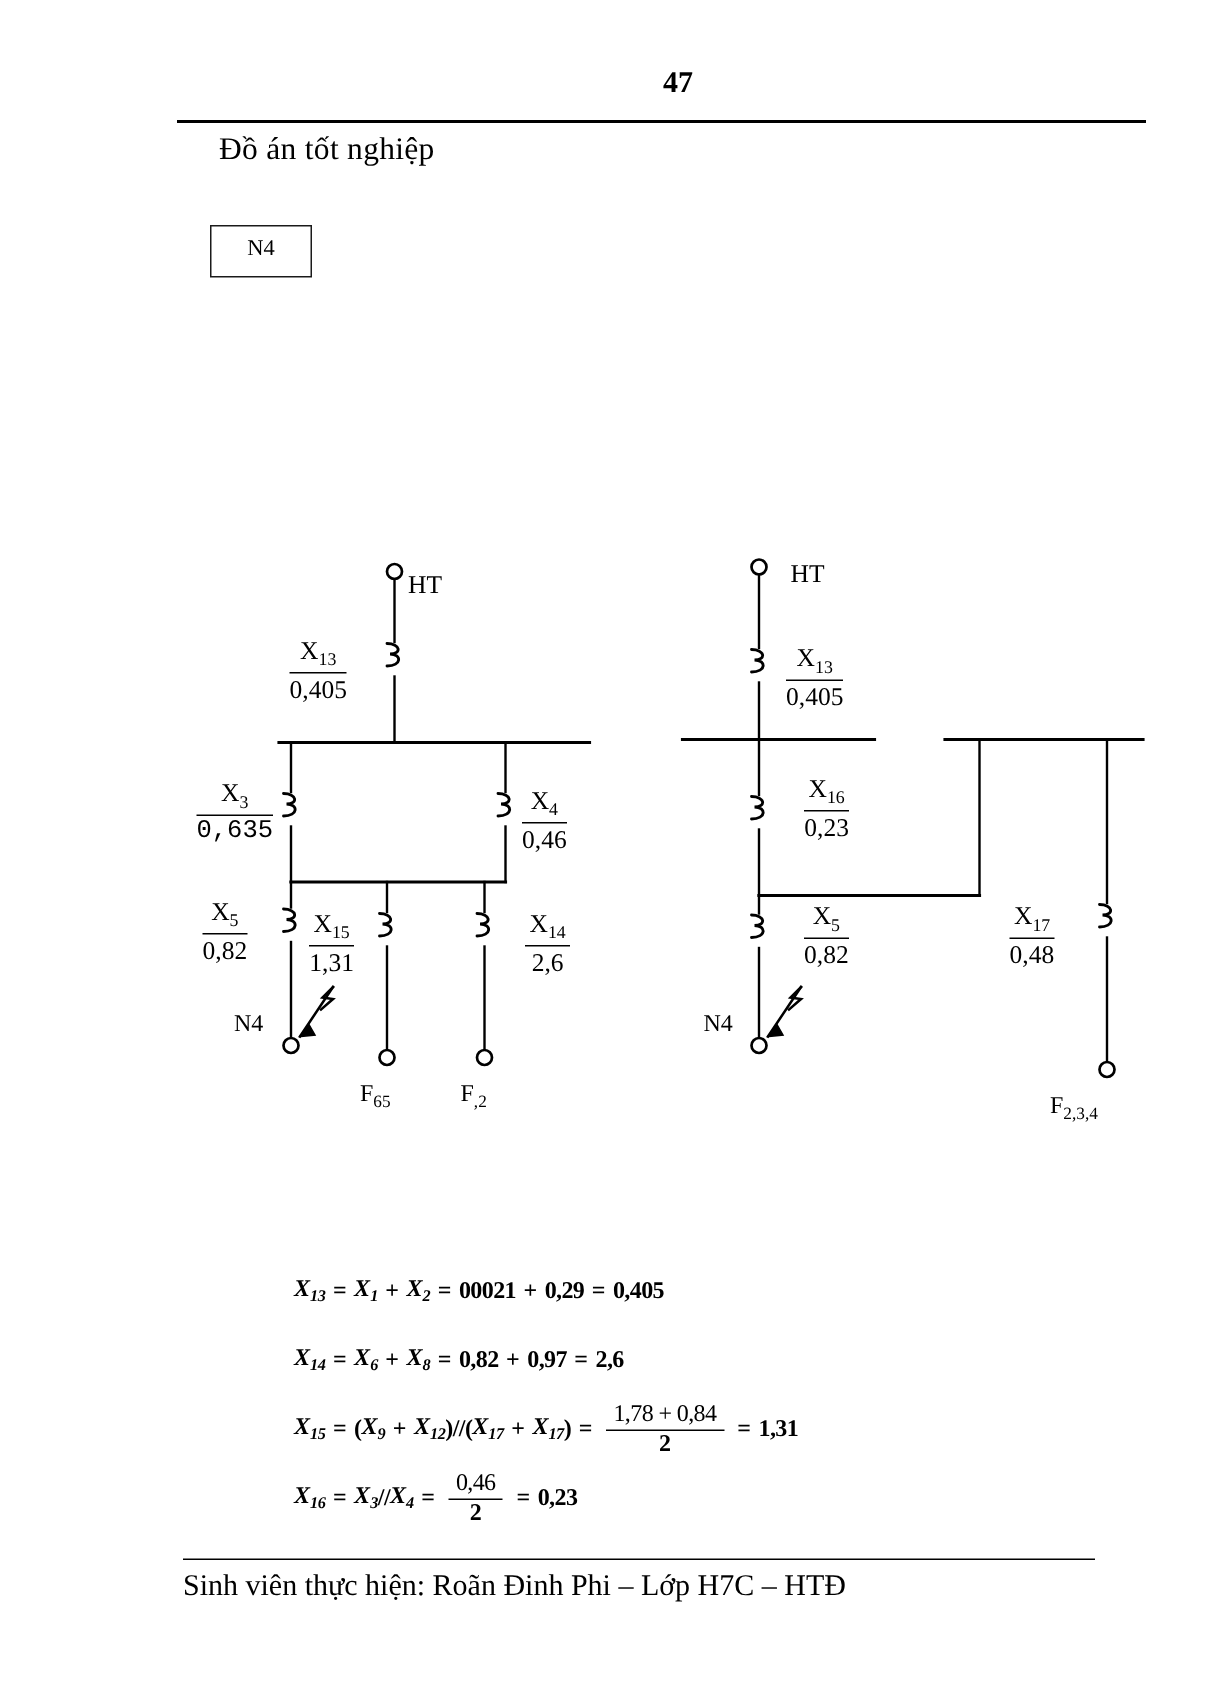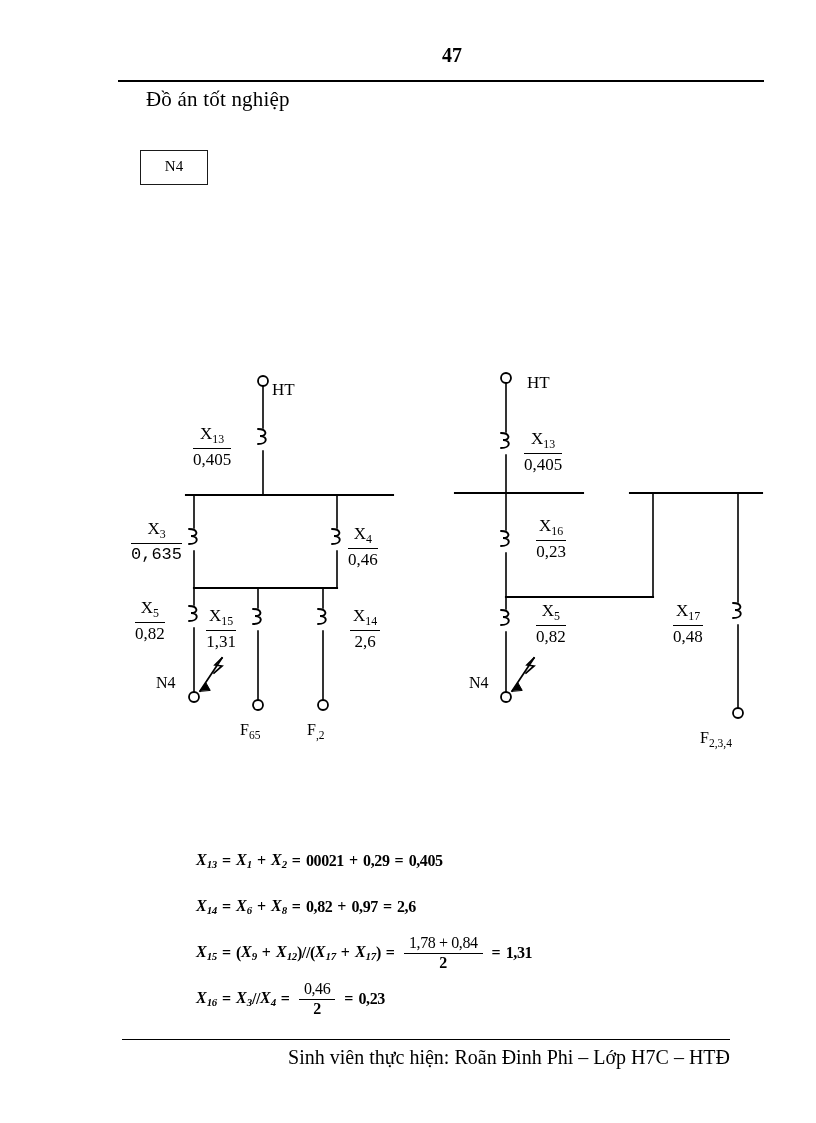--- a/index.html
+++ b/index.html
@@ -148,21 +148,21 @@
     top: 1039px;
     width: 608px;
     height: 0;
     border-top: 1.6px solid #000;
   }
   #page-footer {
     position: absolute;
     left: 122px;
     top: 1046px;
     width: 608px;
-    text-align: right;
+    text-align: left;
     font-size: 20px;
     white-space: nowrap;
   }
 </style>
 </head>
 <body>
 
 <div id="page-header">
   <div class="hdr-left">Đồ án tốt nghiệp</div>
   <div class="hdr-page">47</div>

